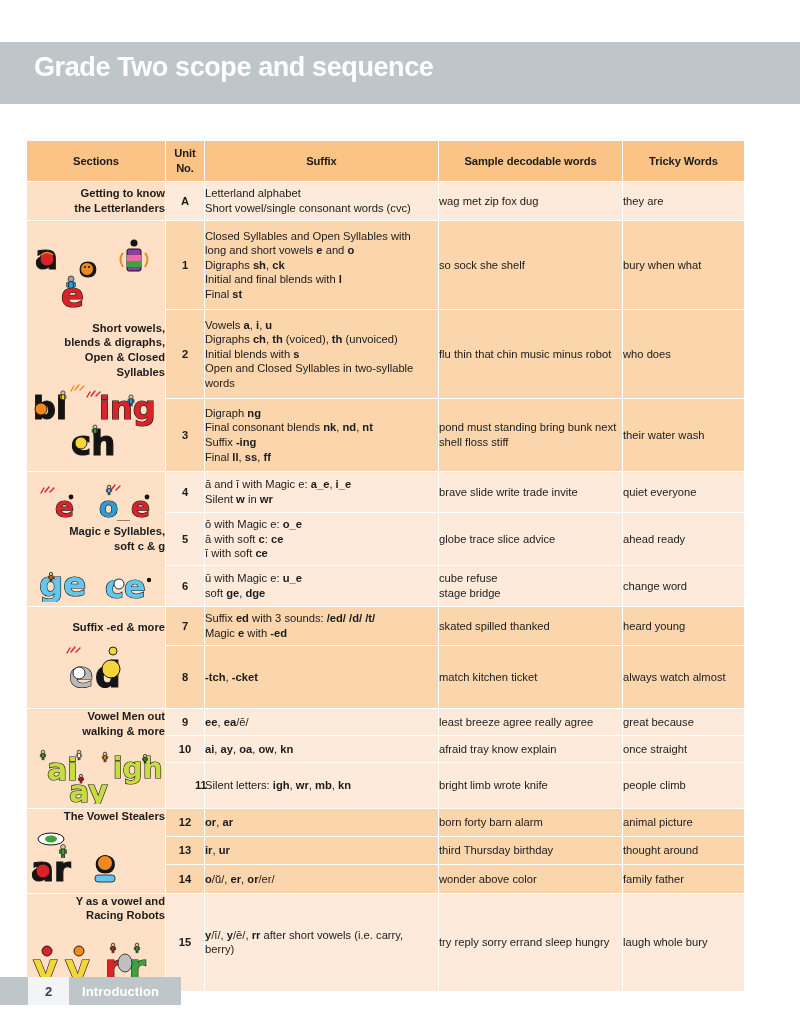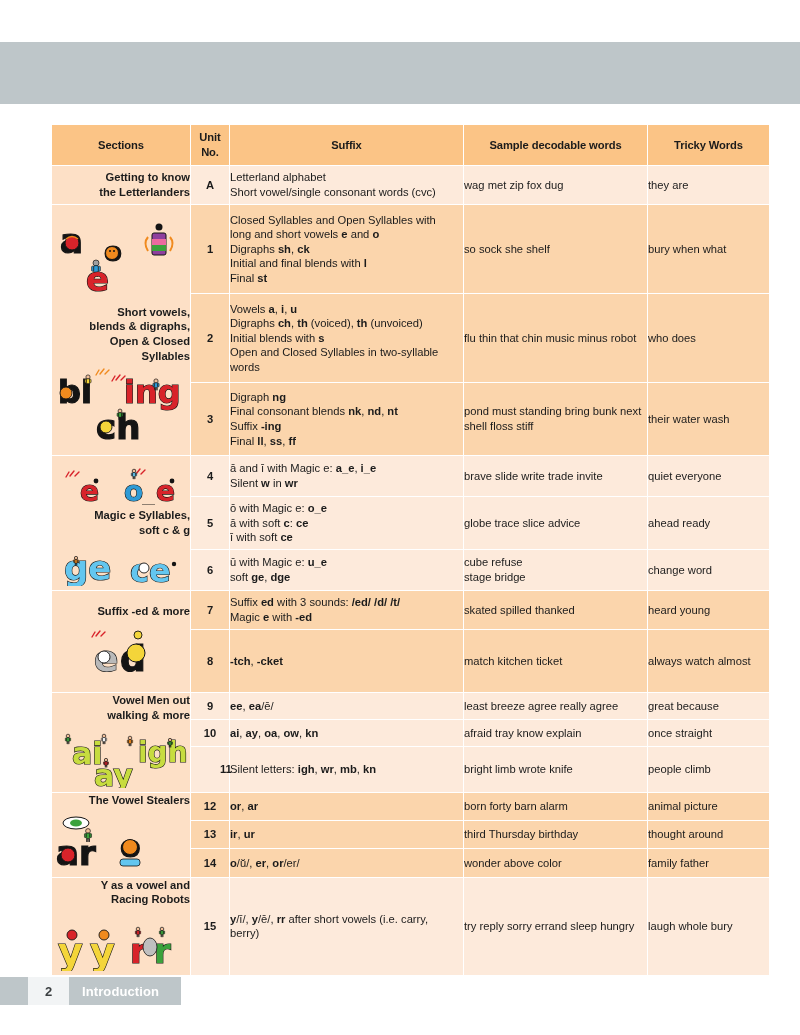--- a/index.html
+++ b/index.html
@@ -31,23 +31,22 @@
     font-weight: bold;
     color: #ffffff;
     letter-spacing: -0.4px;
     font-family: "Liberation Sans", sans-serif;
     white-space: nowrap;
   }
 
   
   .tbl-wrap {
     position: absolute;
-    left: 26px; top: 124px;
+    left: 26px; top: 140px;
     width: 719px;
-    margin-left: 25px;
   }
   table.scope {
     width: 719px;
     border-collapse: separate;
     border-spacing: 1.5px;
     table-layout: fixed;
     background: #ffffff;
   }
   table.scope th, table.scope td {
     padding: 0;
@@ -147,20 +146,21 @@
     padding-left: 13px;
     letter-spacing: 0.1px;
   }
 </style>
 </head>
 <body>
 
 <div class="page">
 
   <div class="banner"></div>
+  <div class="banner-title">Grade Two scope and sequence</div>
 
   <div class="tbl-wrap">
     <table class="scope">
       <colgroup>
         <col class="c-sections">
           <col class="c-unit">
           <col class="c-skill">
           <col class="c-sample">
           <col class="c-tricky">
       </colgroup>

